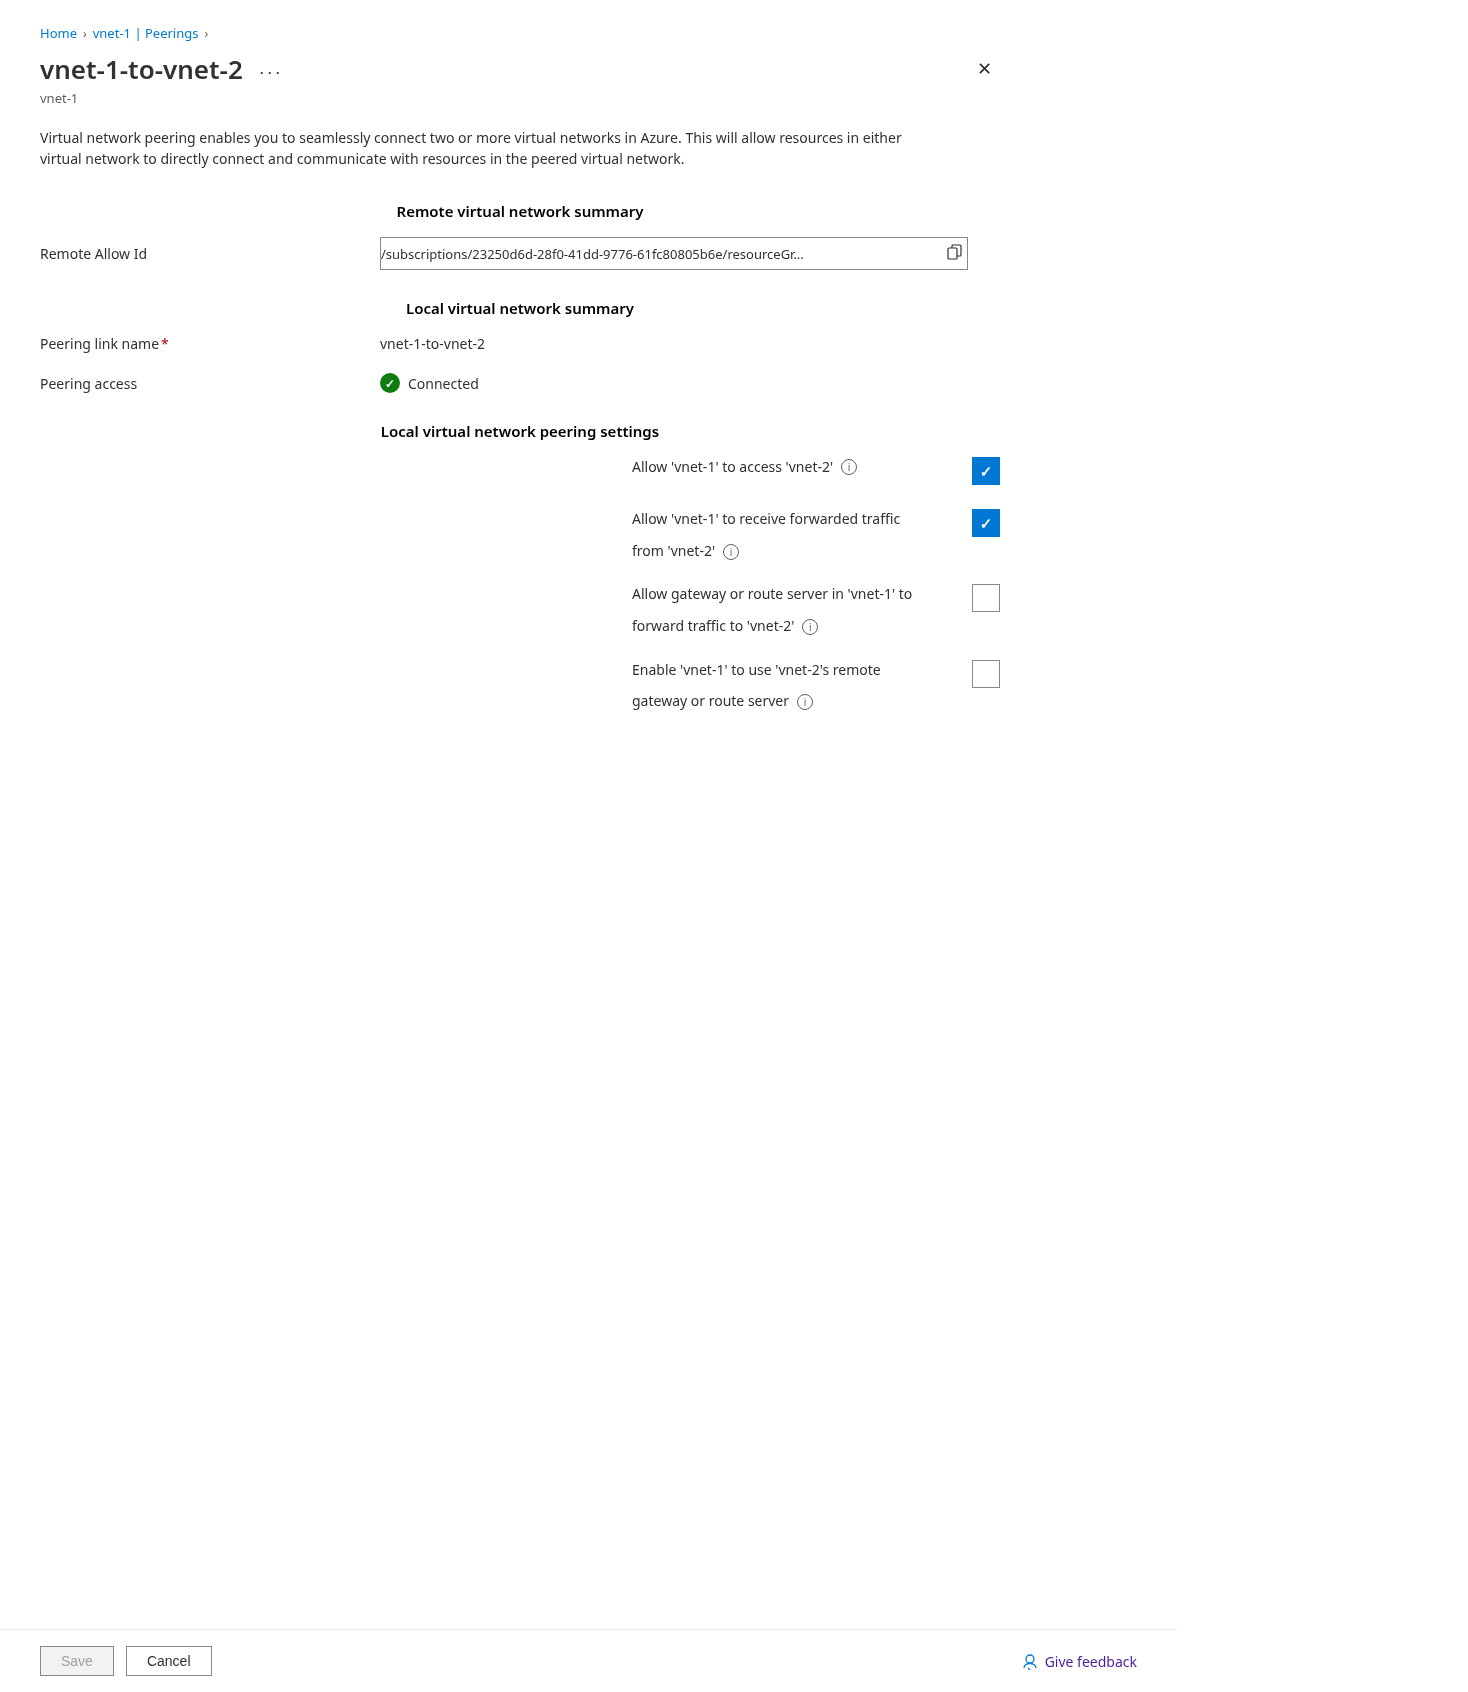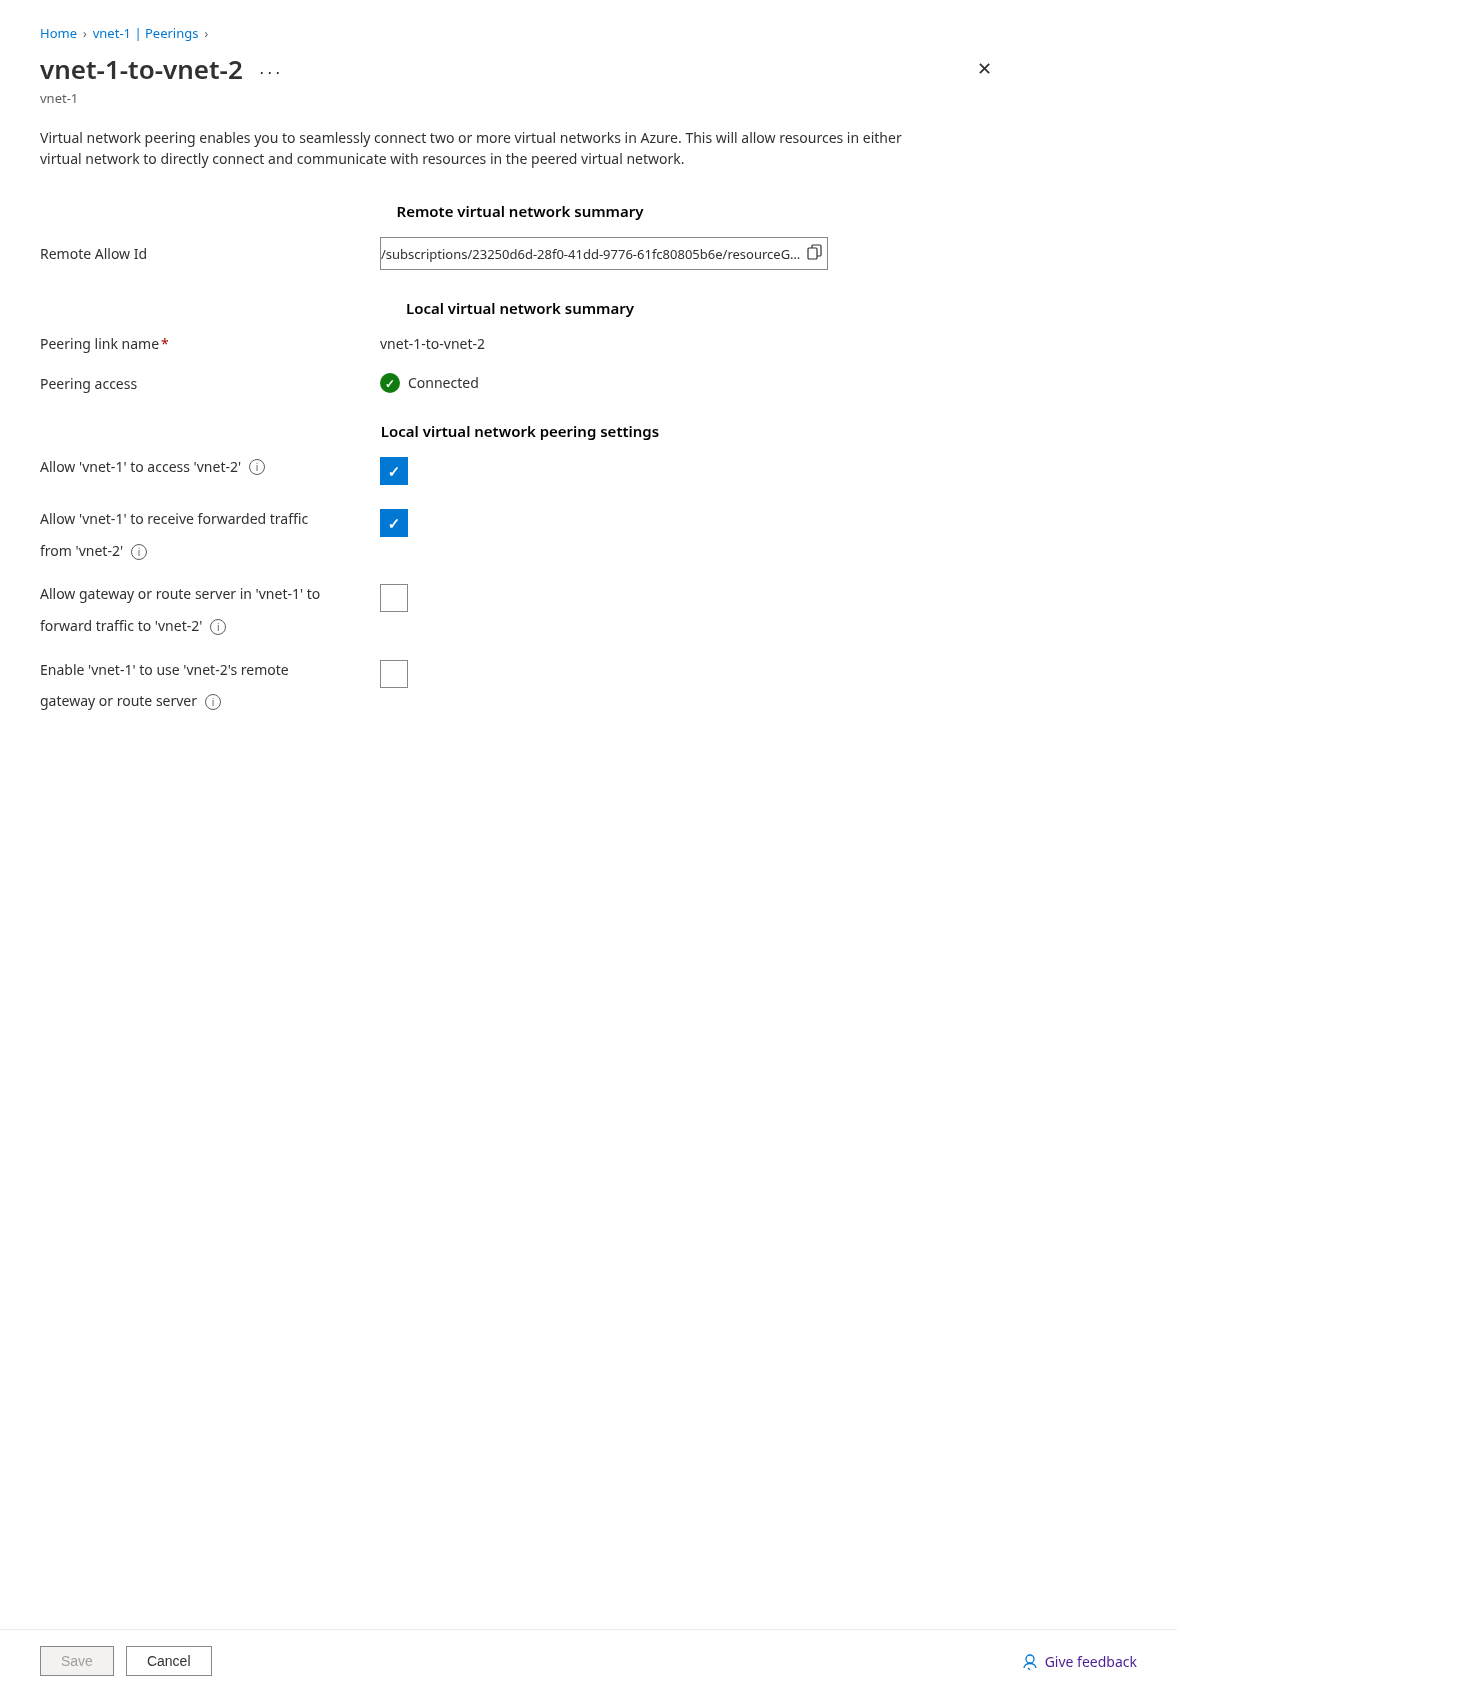--- a/index.html
+++ b/index.html
@@ -104,21 +104,21 @@
     .field-value {
       font-size: 14px;
       color: #323130;
     }
     .input-with-copy {
       display: flex;
       align-items: center;
       border: 1px solid #8a8886;
       background: #ffffff;
       padding: 4px 0;
-      width: 448px;
+      width: 588px;
       font-size: 13px;
       color: #323130;
     }
     .input-text {
       flex: 1;
       overflow: hidden;
       text-overflow: ellipsis;
       white-space: nowrap;
     }
     .copy-icon-btn {
@@ -131,21 +131,21 @@
     }
     .copy-icon-svg {
       width: 16px;
       height: 16px;
     }
     .section-divider {
       margin: 28px 0;
     }
     .peering-state {
       display: flex;
-      align-items: flex-start;
+      align-items: center;
       gap: 8px;
     }
     .state-icon {
       width: 20px;
       height: 20px;
       border-radius: 50%;
       background: #107c10;
       display: flex;
       align-items: center;
       justify-content: center;
@@ -154,20 +154,21 @@
     .state-icon::after {
       content: '✓';
       color: white;
       font-size: 12px;
       font-weight: bold;
     }
     .checkbox-row {
       display: flex;
       align-items: flex-start;
       margin-bottom: 24px;
+      justify-content: flex-end;
     }
     .checkbox-label {
       width: 340px;
       font-size: 14px;
       color: #323130;
       flex-shrink: 0;
       display: flex;
       align-items: flex-start;
       gap: 4px;
       line-height: 1.4;

